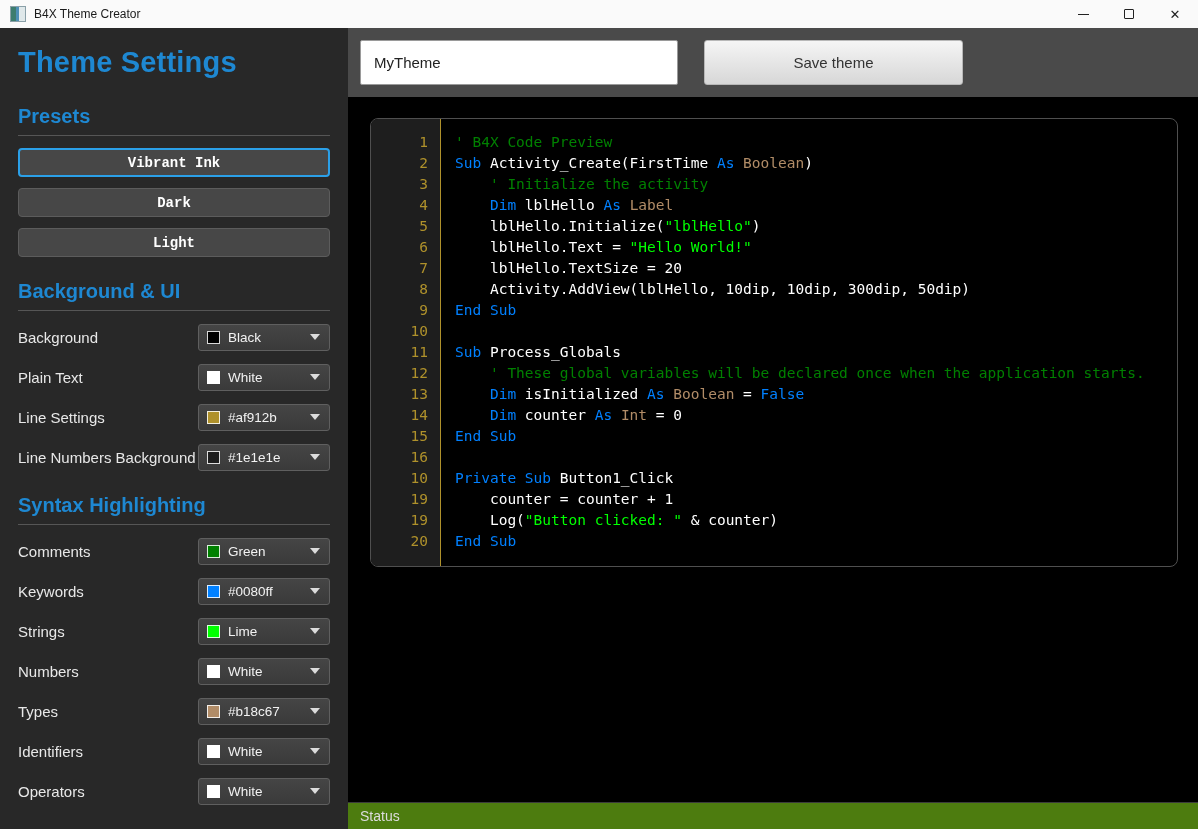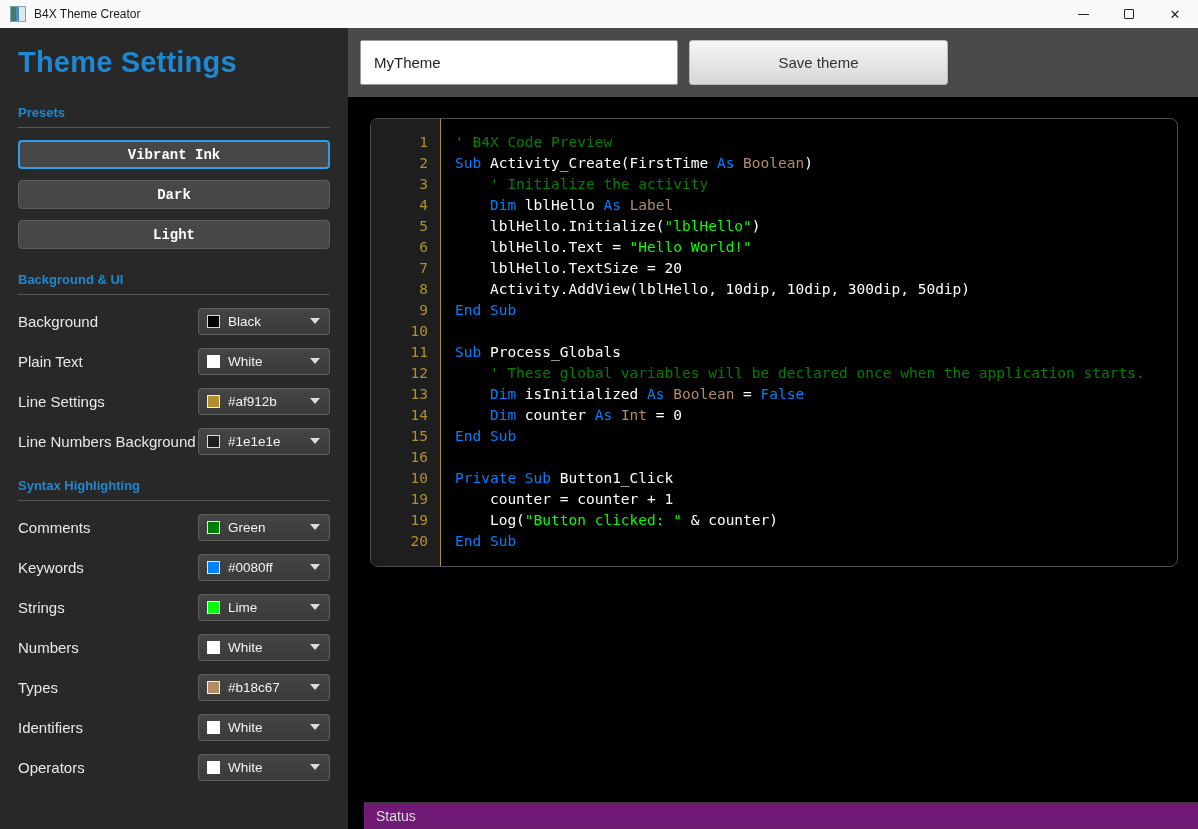--- a/index.html
+++ b/index.html
@@ -30,21 +30,21 @@
   .body { flex:1; display:flex; min-height:0; }
 
   
   .sidebar {
     width:348px; flex:0 0 348px; background:#282828; padding:14px 18px 0 18px; overflow:hidden;
   }
   .sidebar h1 {
     margin:4px 0 26px 0; font-size:29px; font-weight:bold; color:#1e88d2; letter-spacing:0.2px;
   }
   .side-section { margin-bottom:23px; }
-  .section-label { font-size:13px; font-weight:bold; color:#1e88d2; }
+  .section-label { font-size:20px; font-weight:bold; color:#1e88d2; }
   .section-divider { border:none; border-top:1px solid #565656; margin:7px 0 12px 0; }
   .preset-btn {
     display:block; width:100%; height:29px; margin-bottom:11px;
     background:#474747; border:1px solid #5c5c5c; border-radius:4px;
     color:#fff; font-weight:bold; font-size:14px; font-family:Liberation Mono, monospace; cursor:pointer;
   }
   .preset-btn.selected { border:2px solid #2ba0e8; }
   .setting-row {
     display:flex; align-items:center; justify-content:space-between;
     height:28px; margin-bottom:12px;
@@ -70,42 +70,42 @@
     height:69px; flex:0 0 69px; background:#4a4a4a;
     display:flex; align-items:center; padding:0 12px; gap:11px;
   }
   .theme-input {
     width:318px; height:45px; background:#fff; border:1px solid #9a9a9a; border-radius:2px;
     padding:12px 13px; font-size:15px; color:#222; font-family:inherit; outline:none;
   }
   .save-btn {
     width:259px; height:45px; background:linear-gradient(#f5f5f5,#d7d7d7);
     border:1px solid #b8b8b8; border-radius:3px; color:#333; font-size:15px;
-    font-family:inherit; cursor:pointer;
+    font-family:inherit; cursor:pointer;margin-left:15px;
   }
 
   .preview { flex:1; background:#000; min-height:0; }
   .code-panel {
     margin:21px 20px 0 22px; height:449px;
     border:1px solid #4f4f4f; border-radius:8px; overflow:hidden;
     display:flex; background:#000;
     font-family:"DejaVu Sans Mono", monospace; font-size:14.5px; line-height:21px;
   }
   .gutter {
     width:70px; flex:0 0 70px; background:#1e1e1e; border-right:1px solid #af912b;
     padding:13px 12px 0 0; text-align:right; color:#af912b;
   }
   .gutter-line { height:21px; }
   .code { flex:1; padding:13px 0 0 14px; white-space:pre; overflow:hidden; }
   .code-line { height:21px; }
 
   .statusbar {
-    height:27px; flex:0 0 27px; background:#701a75; border-top:1px solid #3b3b3b;
+    height:27px; flex:0 0 27px; background:#4d7c0f; border-top:1px solid #3b3b3b;
     display:flex; align-items:center; padding-left:12px;
-    color:#dcdcdc; font-size:14px;margin-left:16px;
+    color:#dcdcdc; font-size:14px;
   }
 </style>
 </head>
 <body>
 
 <div class="window">
 
   <div class="titlebar">
     <span class="app-icon"></span>
     <span class="title">B4X Theme Creator</span>

